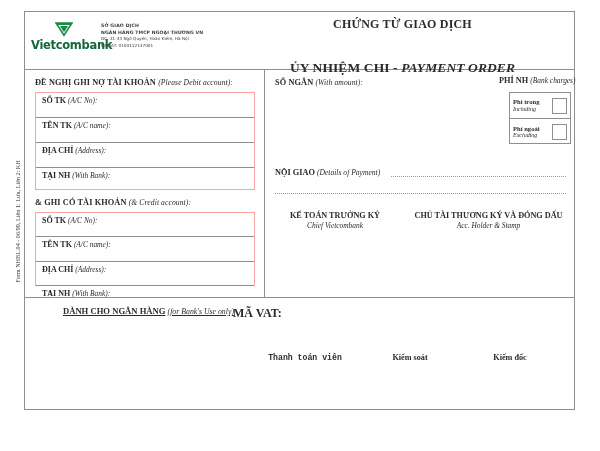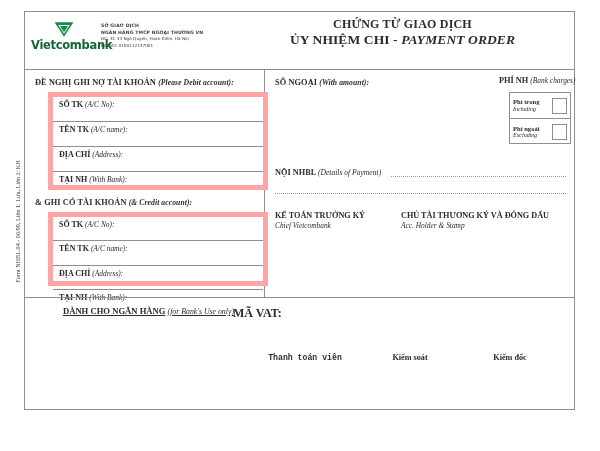--- a/index.html
+++ b/index.html
@@ -96,20 +96,21 @@
     font-size: 12px;
     font-weight: bold;
     letter-spacing: 0.2px;
     line-height: 14px;
   }
   .title-main {
     font-size: 13.5px;
     font-weight: bold;
     line-height: 18px;
     letter-spacing: 0.1px;
+    margin-top: 28px;
   }
   .title-main em {
     font-style: italic;
     font-weight: bold;
   }
   .date-row {
     font-size: 8.5px;
     line-height: 13px;
     margin-top: 1px;
     margin-right: 12px;
@@ -142,26 +143,25 @@
     right: 0;
     height: 100%;
   }
 
   .sec-head {
     font-size: 8.3px;
     font-weight: bold;
     letter-spacing: 0.1px;
     white-space: nowrap;
   }
-  .sec-head i { font-style: italic; font-weight: bold; font-size: 7.6px; }
+  .sec-head i { font-style: italic; font-weight: normal; font-size: 7.6px; }
 
   .acct-table {
-    border: 5px solid #fca5a5;
-    box-sizing: border-box;
-    margin-left: 13px;
+    border: 1px solid #fca5a5;
+    box-sizing: border-box;
   }
   .acct-row {
     height: 25px;
     border-bottom: 1px solid #8d8f93;
     box-sizing: border-box;
     padding: 3px 0 0 6px;
     font-size: 8px;
     font-weight: bold;
     white-space: nowrap;
   }
@@ -227,21 +227,21 @@
   }
   .dl1 { left: 126px; top: 106px; width: 175px; }
   .dl2 { left: 10px;  top: 123px; width: 291px; }
 
   .sign-row {
     position: absolute;
     left: 0; top: 140px;
     width: 315px;
     display: flex;
   }
-  .sign-cell { }
+  .sign-cell { text-align: center; }
   .sign-cell .vn {
     font-size: 8.2px; font-weight: bold; line-height: 11px; white-space: nowrap;
   }
   .sign-cell .en {
     font-size: 7.4px; font-style: italic; line-height: 10px; white-space: nowrap;
   }
   .sc-acct { width: 120px; margin-left: 10px; }
   .sc-holder { width: 175px; margin-left: 6px; }
 
   
@@ -380,21 +380,21 @@
           <div class="acct-row">
             <span>TẠI NH</span>
             <i>(With Bank):</i>
           </div>
         </div>
       </div>
 
       <div class="col-right">
 
         <div class="sec-head amount-head">
-          <span>SỐ NGOẠI</span>
+          <span>SỐ NGÂN</span>
           <i>(With amount):</i>
         </div>
 
         <div class="charges-head">
           <span>PHÍ NH</span>
           <i>(Bank charges)</i>
         </div>
         <div class="charges-box">
           <div class="charge-row top">
             <div class="charge-lbl">
@@ -406,21 +406,21 @@
           <div class="charge-row">
             <div class="charge-lbl">
               <div class="vn">Phí ngoài</div>
               <div class="en">Excluding</div>
             </div>
             <div class="tickbox"></div>
           </div>
         </div>
 
         <div class="details-head">
-          <span>NỘI NHBL</span>
+          <span>NỘI GIAO</span>
           <i>(Details of Payment)</i>
         </div>
         <div class="dotline dl1"></div>
         <div class="dotline dl2"></div>
 
         <div class="sign-row">
           <div class="sign-cell sc-acct">
             <div class="vn">KẾ TOÁN TRƯỞNG KÝ</div>
             <div class="en">Chief Vietcombank</div>
           </div>

